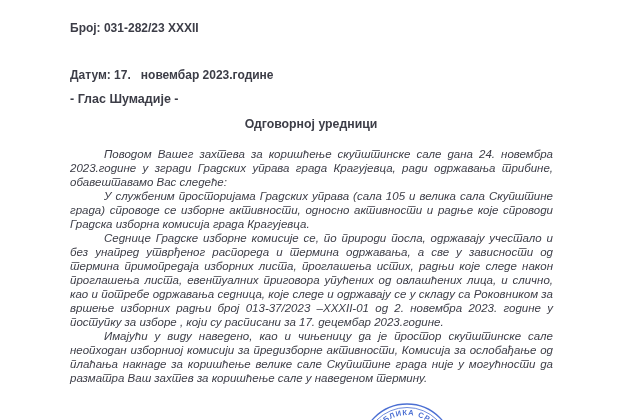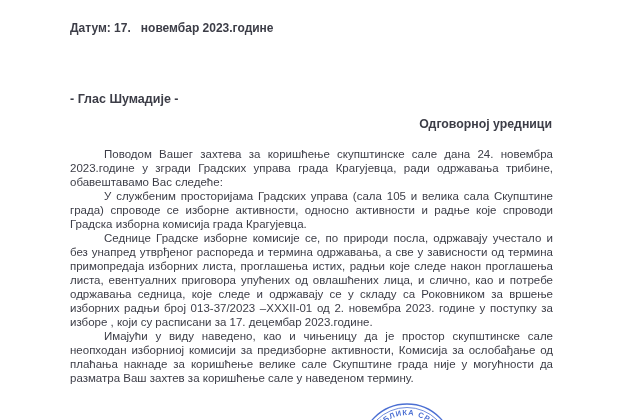--- a/index.html
+++ b/index.html
@@ -22,34 +22,35 @@
   .title{
     position:absolute;
     left:70px;top:92px;width:482px;
     text-align:left;
     font-weight:bold;
     font-size:12.5px;
   }
   .subtitle{
     position:absolute;
     left:70px;top:117px;width:482px;
-    text-align:right;
+    text-align:center;
     font-weight:bold;
     font-size:12.3px;
   }
   .body{
     position:absolute;
     left:70px;top:147px;width:483px;
   }
   .body p{
     margin:0;
     font-size:11.5px;
     line-height:14px;
     text-align:justify;
     text-indent:34px;
+    font-style:italic;
   }
   .stamp{
     position:absolute;
     left:352px;top:395px;
     width:110px;height:110px;
   }
   .stamp circle{
     fill:none;
     stroke:var(--stamp,#4b6fd3);
   }
@@ -62,20 +63,21 @@
     font-weight:bold;
     letter-spacing:1px;
   }
 </style>
 </head>
 <body>
 
 <div class="page">
 
   <div class="header">
+    <div>Број: 031-282/23 XXXII</div>
     <div>Датум: 17.   новембар 2023.године</div>
   </div>
 
   <div class="title">- Глас Шумадије -</div>
   <div class="subtitle">Одговорној уредници</div>
 
   <div class="body">
     <p>Поводом Вашег захтева  за коришћење скупштинске сале дана 24. новембра 2023.године у згради Градских управа града Крагујевца,  ради одржавања трибине, обавештавамо Вас следеће:</p>
     <p>У службеним просторијама Градских управа (сала 105 и велика сала Скупштине града) спроводе се изборне активности, односно активности и радње које спроводи Градска изборна комисија града Крагујевца.</p>
     <p>Седнице Градске изборне комисије се, по природи посла, одржавају учестало и без унапред утврђеног распореда и термина одржавања, а све у зависности од термина примопредаја изборних листа, проглашења истих, радњи које следе након проглашења листа, евентуалних приговора упућених од овлашћених лица, и слично, као и  потребе одржавања седница, које следе и одржавају се у складу са Роковником за вршење изборних радњи број 013-37/2023 –XXXII-01 од 2. новембра 2023. године у поступку за изборе , који су расписани за 17. децембар 2023.године.</p>

